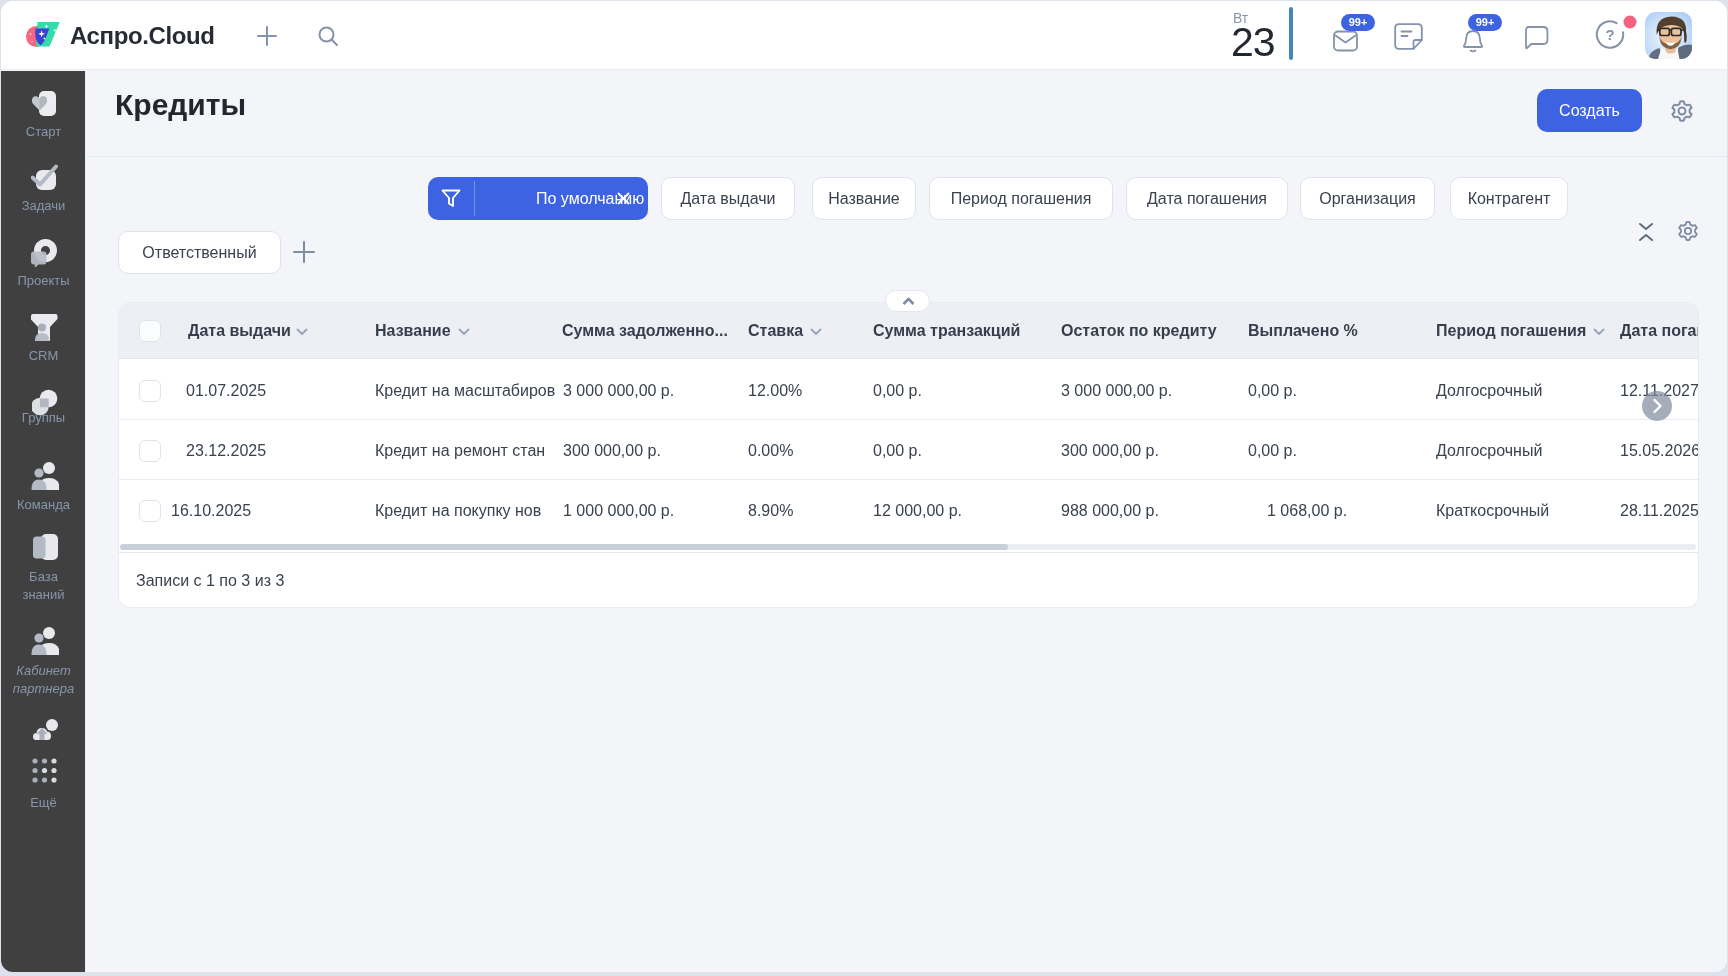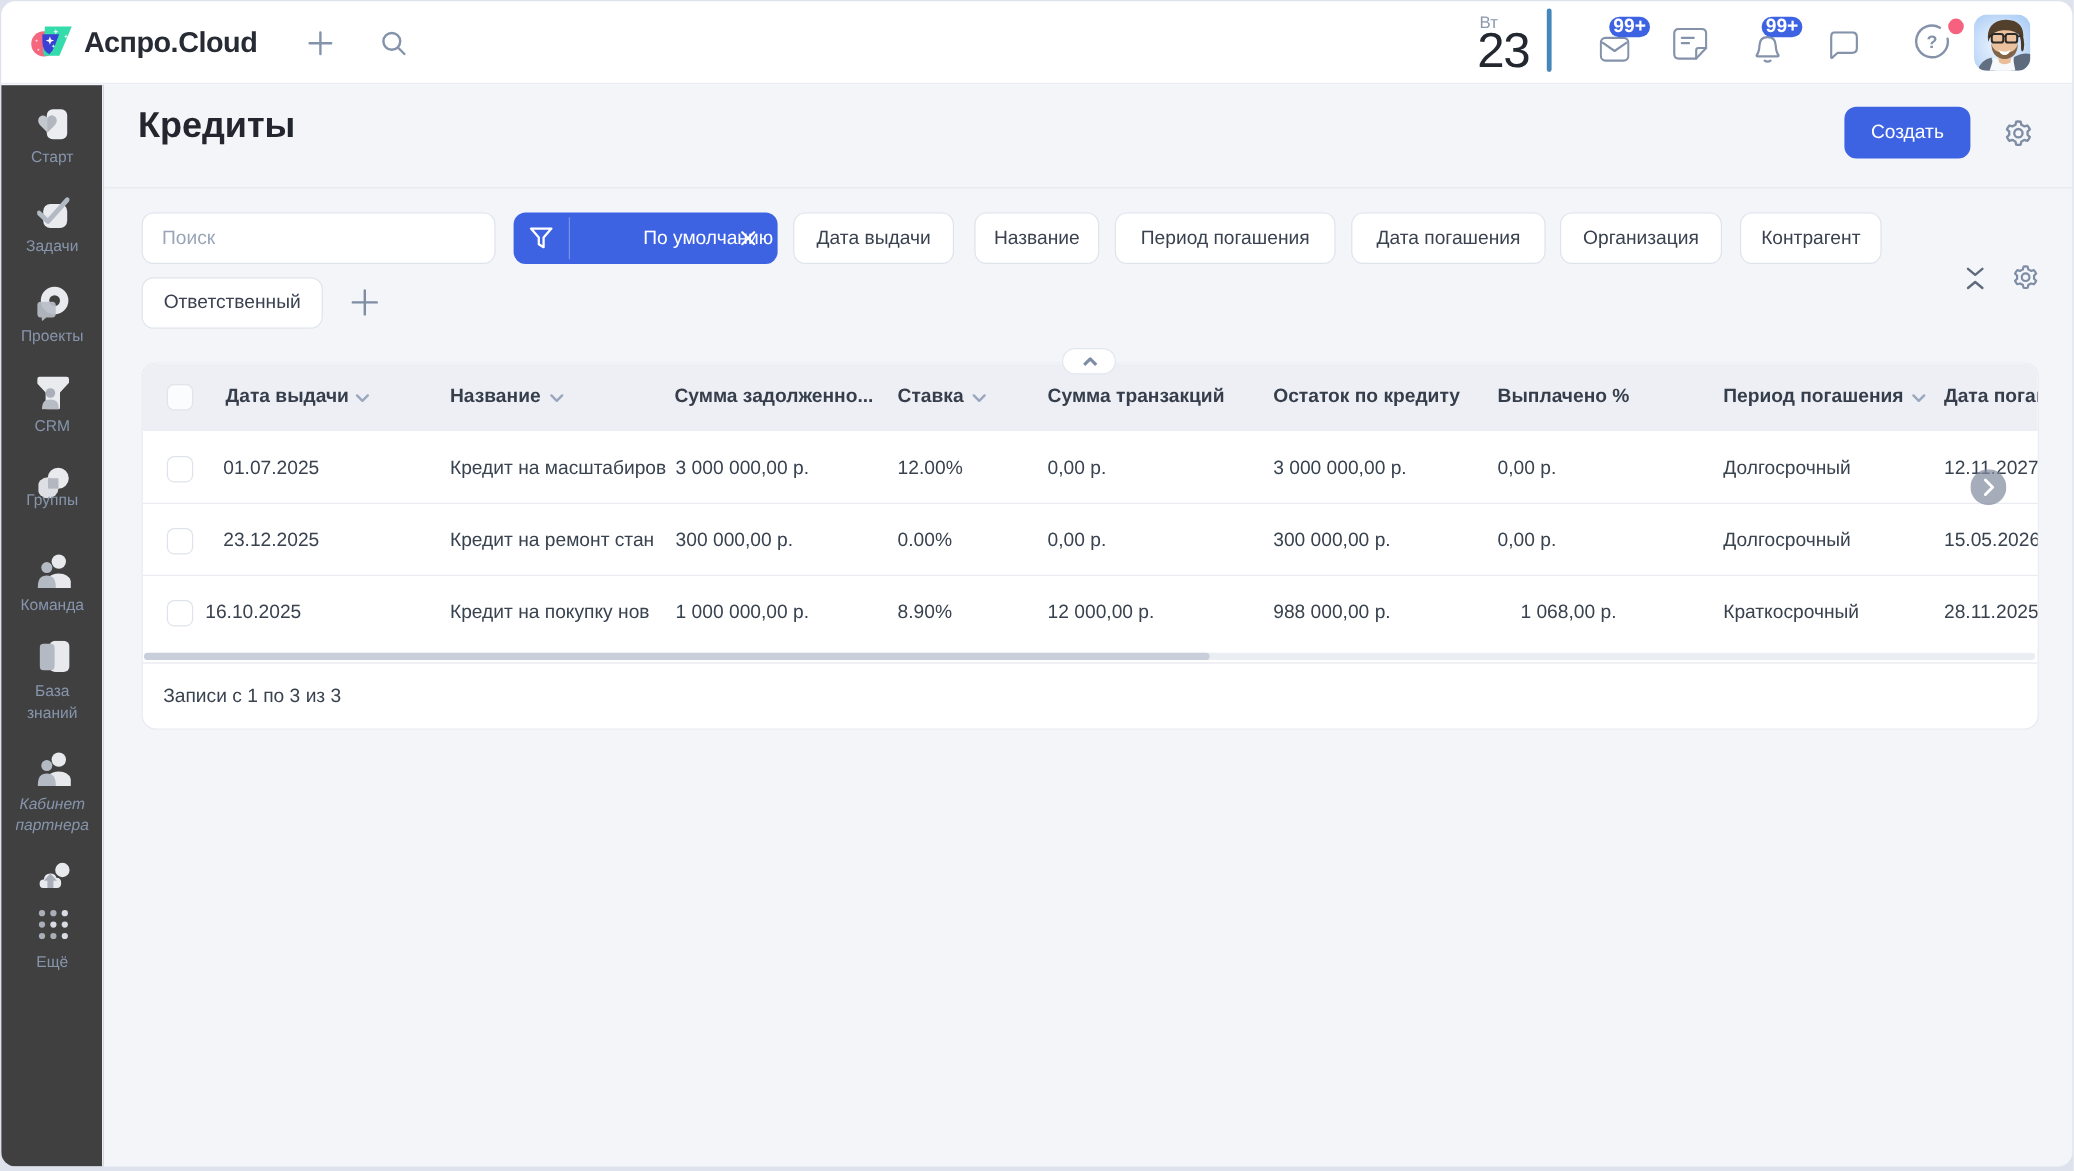--- a/index.html
+++ b/index.html
@@ -8,21 +8,21 @@
   body { background:#dde2ed; font-family:"Liberation Sans", sans-serif; -webkit-font-smoothing:antialiased; }
   .frame { position:absolute; left:1px; top:1px; width:1726px; height:971px; border-radius:12px; background:#f3f5f9; overflow:hidden; }
   .abs { position:absolute; }
 
   
   .topbar { position:absolute; left:0; top:0; width:100%; height:69px; background:#ffffff; border-bottom:1px solid #e9ecf2; }
   .logo-text { position:absolute; left:69px; top:21px; font-size:24px; font-weight:700; color:#262b34; letter-spacing:-0.4px; }
   .daywk { position:absolute; left:1232px; top:9px; font-size:14px; color:#8a97ac; }
   .daynum { position:absolute; left:1230px; top:18px; font-size:41px; color:#23272f; letter-spacing:-1px; }
   .vbar { position:absolute; left:1288px; top:6px; width:4px; height:53px; border-radius:2px; background:#4587b8; }
-  .badge { position:absolute; height:17px; border-radius:9px; background:#3d63e3; color:#fff; font-size:16px; font-weight:700; line-height:17px; text-align:center; width:34px; }
+  .badge { position:absolute; height:17px; border-radius:9px; background:#3d63e3; color:#fff; font-size:11px; font-weight:700; line-height:17px; text-align:center; width:34px; }
 
   
   .sidebar { position:absolute; left:0; top:70px; width:85px; height:901px; background:#404040; border-right:1px solid #eaedf2; }
   .sb-item { position:absolute; left:0; width:85px; text-align:center; }
   .sb-label { font-size:13px; color:#8795ac; line-height:16px; }
 
   
   .main { position:absolute; left:86px; top:70px; width:1640px; height:901px; }
   .title { position:absolute; left:28px; top:17px; font-size:30px; font-weight:700; color:#23262e; }
   .hr1 { position:absolute; left:0; top:85px; width:1640px; height:1px; background:#e6e9f0; }
@@ -214,38 +214,37 @@
 
   <div class="main">
     <div class="title">Кредиты</div>
     <div class="btn-create">Создать</div>
     <svg class="abs gear1" style="left:1582px;top:27px" width="26" height="26" viewBox="0 0 24 24" fill="none" stroke="#7e8ca4" stroke-width="1.8" stroke-linejoin="round">
         <path d="M10.3 2.2 Q12 1.8 13.7 2.2 L14.3 4.6 Q15.5 5 16.5 5.8 L18.9 5.1 Q20.1 6.4 20.8 8 L19 9.8 Q19.2 11 19 12.2 L20.8 14 Q20.1 15.6 18.9 16.9 L16.5 16.2 Q15.5 17 14.3 17.4 L13.7 19.8 Q12 20.2 10.3 19.8 L9.7 17.4 Q8.5 17 7.5 16.2 L5.1 16.9 Q3.9 15.6 3.2 14 L5 12.2 Q4.8 11 5 9.8 L3.2 8 Q3.9 6.4 5.1 5.1 L7.5 5.8 Q8.5 5 9.7 4.6 Z" transform="translate(0,1)"></path>
         <circle cx="12" cy="12" r="3.2"></circle>
       </svg>
     <div class="hr1"></div>
 
-    <div class="input-search">Поиск</div>
     <div class="btn-filter">
       <svg class="abs" style="left:13px;top:12px" width="20" height="19" viewBox="0 0 20 19" fill="none" stroke="#fff" stroke-width="1.9" stroke-linejoin="round">
           <path d="M1.5 1.5 H18.5 L12 9 V17 L8 14.5 V9 Z"></path>
         </svg>
       <div class="abs" style="left:46px;top:4px;width:1px;height:35px;background:rgba(255,255,255,.3)"></div>
       <div class="abs" style="left:60px;top:0;line-height:43px;margin-left:48px;">По умолчанию</div>
       <svg class="abs" style="left:189px;top:15px" width="13" height="13" viewBox="0 0 13 13" stroke="#fff" stroke-width="1.8" stroke-linecap="round">
           <path d="M1.5 1.5 L11.5 11.5 M11.5 1.5 L1.5 11.5"></path>
         </svg>
     </div>
     <div class="chip" style="left:574px;width:134px;">Дата выдачи</div>
     <div class="chip" style="left:725px;width:104px;">Название</div>
     <div class="chip" style="left:842px;width:184px;">Период погашения</div>
     <div class="chip" style="left:1039px;width:162px;">Дата погашения</div>
     <div class="chip" style="left:1213px;width:135px;">Организация</div>
     <div class="chip" style="left:1363px;width:118px;">Контрагент</div>
-    <div class="chip chip2" style="left:31px;width:151px;">Ответственный</div>
+    <div class="chip chip2" style="left:31px;width:163px;">Ответственный</div>
     <svg class="abs" style="left:204px;top:168px" width="26" height="26" viewBox="0 0 26 26" fill="none" stroke="#7e8ca4" stroke-width="2" stroke-linecap="round">
         <path d="M13 3 V23 M3 13 H23"></path>
       </svg>
 
     <svg class="abs" style="left:1551px;top:151px" width="16" height="20" viewBox="0 0 16 20" fill="none" stroke="#5f6b7d" stroke-width="2" stroke-linecap="round" stroke-linejoin="round">
         <path d="M2 2 L8 7 L14 2 M2 18 L8 13 L14 18"></path>
       </svg>
     <svg class="abs" style="left:1589px;top:148px" width="24" height="24" viewBox="0 0 24 24" fill="none" stroke="#7e8ca4" stroke-width="1.8" stroke-linejoin="round">
         <path d="M10.3 2.2 Q12 1.8 13.7 2.2 L14.3 4.6 Q15.5 5 16.5 5.8 L18.9 5.1 Q20.1 6.4 20.8 8 L19 9.8 Q19.2 11 19 12.2 L20.8 14 Q20.1 15.6 18.9 16.9 L16.5 16.2 Q15.5 17 14.3 17.4 L13.7 19.8 Q12 20.2 10.3 19.8 L9.7 17.4 Q8.5 17 7.5 16.2 L5.1 16.9 Q3.9 15.6 3.2 14 L5 12.2 Q4.8 11 5 9.8 L3.2 8 Q3.9 6.4 5.1 5.1 L7.5 5.8 Q8.5 5 9.7 4.6 Z" transform="translate(0,1)"></path>
         <circle cx="12" cy="12" r="3.2"></circle>

